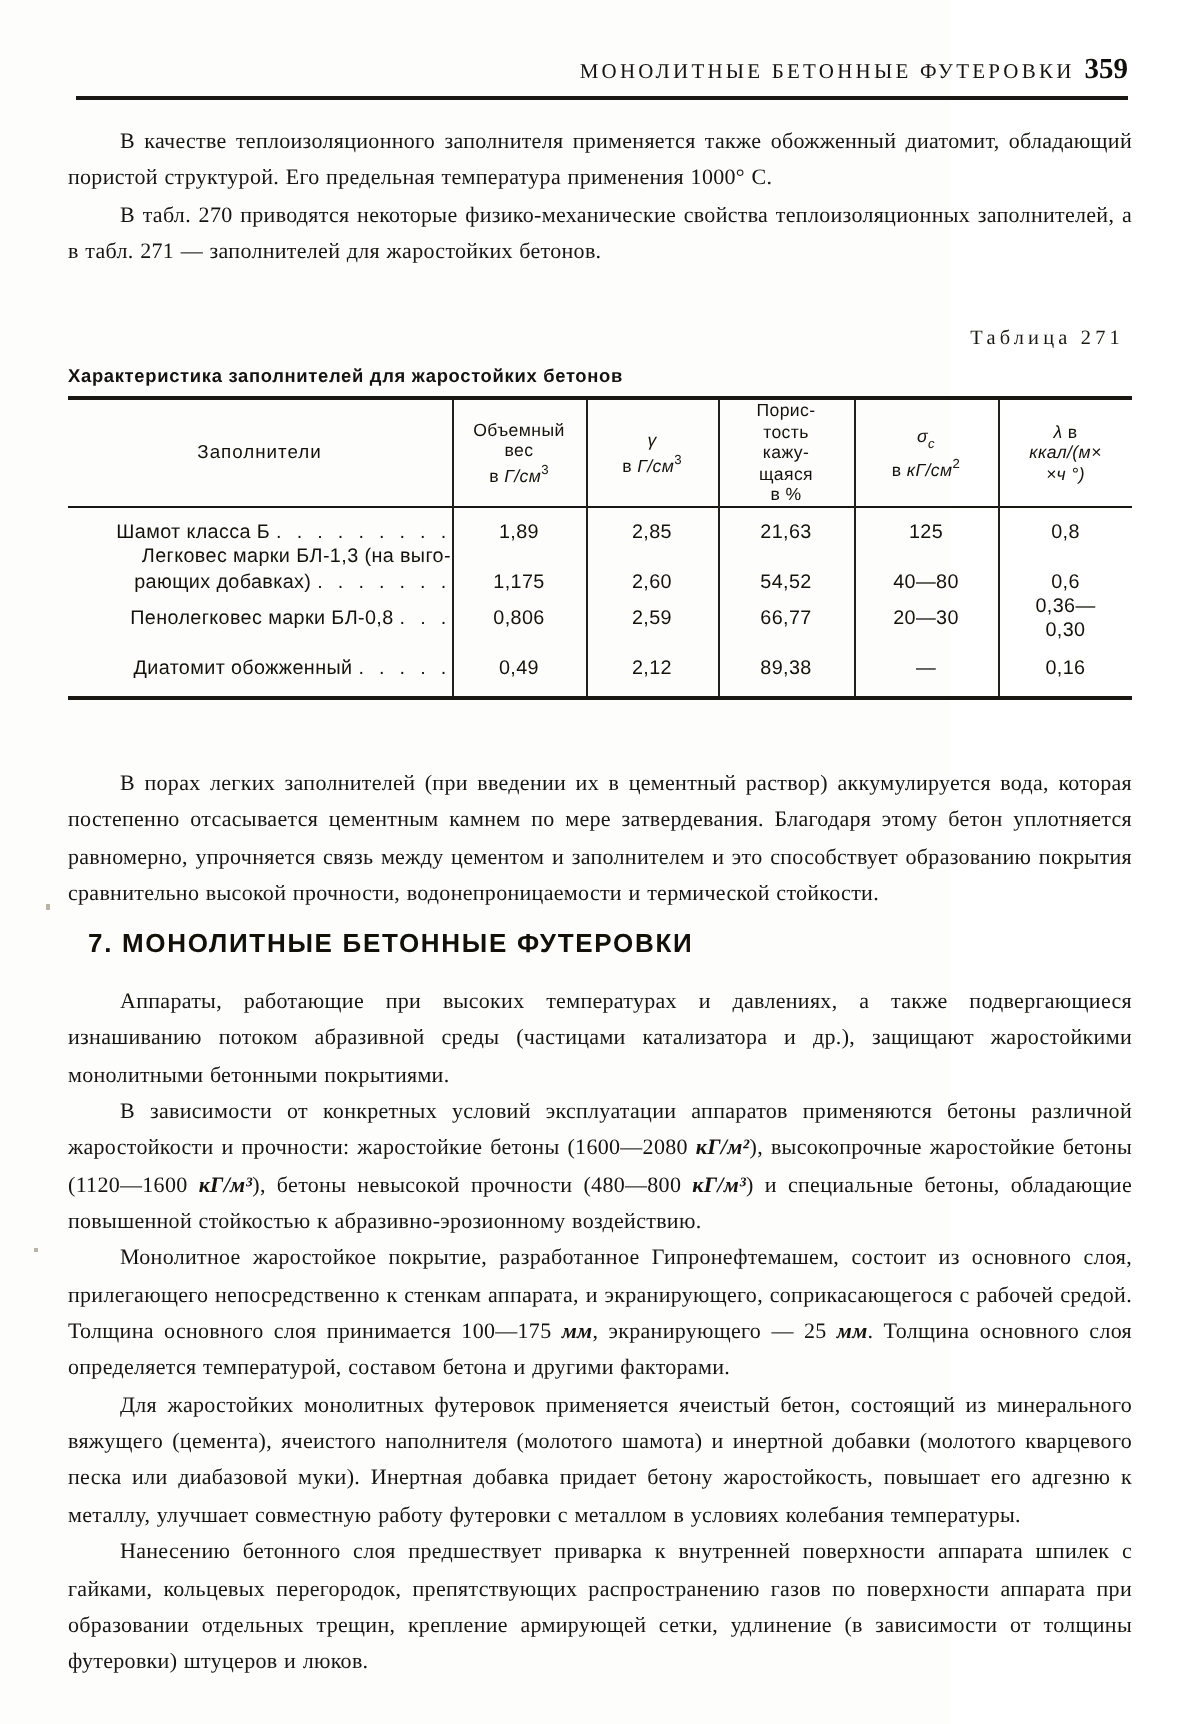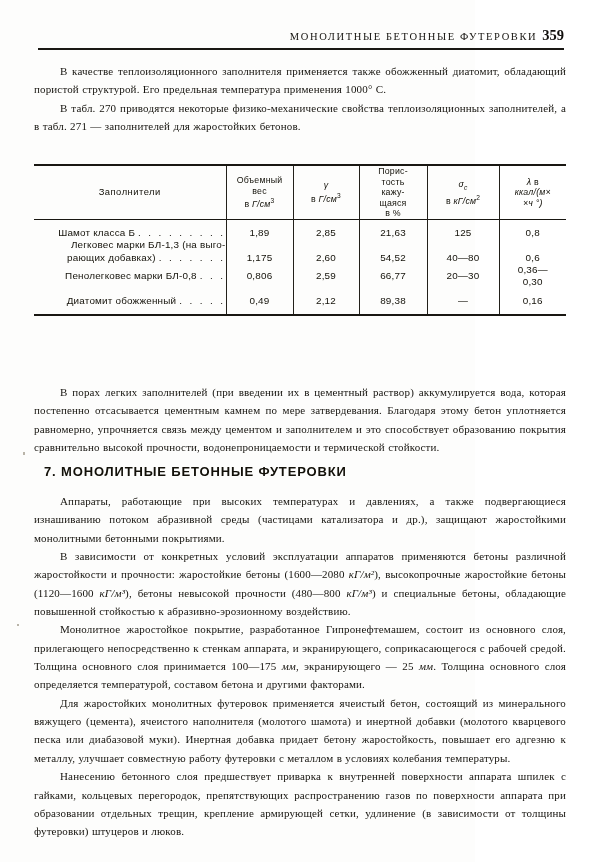--- a/index.html
+++ b/index.html
@@ -65,21 +65,21 @@
   p.body {
     margin: 0;
     font-size: 11px;
     line-height: 18.35px;
     text-align: justify;
     text-indent: 26px;
     color: #16140f;
     letter-spacing: 0.15px;
     word-spacing: 0.4px;
   }
-  .it { font-style: italic; }
+  .it { font-style: italic; font-weight: bold; }
 
   
   .tbl-wrap {
     position: absolute;
     left: 34px;
     top: 164px;
     width: 532px;
   }
   .tbl-num {
     text-align: right;
@@ -189,20 +189,22 @@
     <span class="runhead-title">МОНОЛИТНЫЕ БЕТОННЫЕ ФУТЕРОВКИ</span><span class="runhead-page">359</span>
   </div>
   <div class="runhead-rule"></div>
 
   <div class="content">
     <p class="body">В качестве теплоизоляционного заполнителя применяется также обожженный диатомит, обладающий пористой структурой. Его предельная температура применения 1000° С.</p>
     <p class="body">В табл. 270 приводятся некоторые физико-механические свойства теплоизоляционных заполнителей, а в табл. 271 — заполнителей для жаростойких бетонов.</p>
   </div>
 
   <div class="tbl-wrap">
+    <div class="tbl-num">Таблица 271</div>
+    <div class="tbl-caption">Характеристика заполнителей для жаростойких бетонов</div>
 
     <table class="ttab">
       <colgroup>
         <col style="width:192px">
         <col style="width:67px">
         <col style="width:66px">
         <col style="width:68px">
         <col style="width:72px">
         <col style="width:67px">
       </colgroup>

